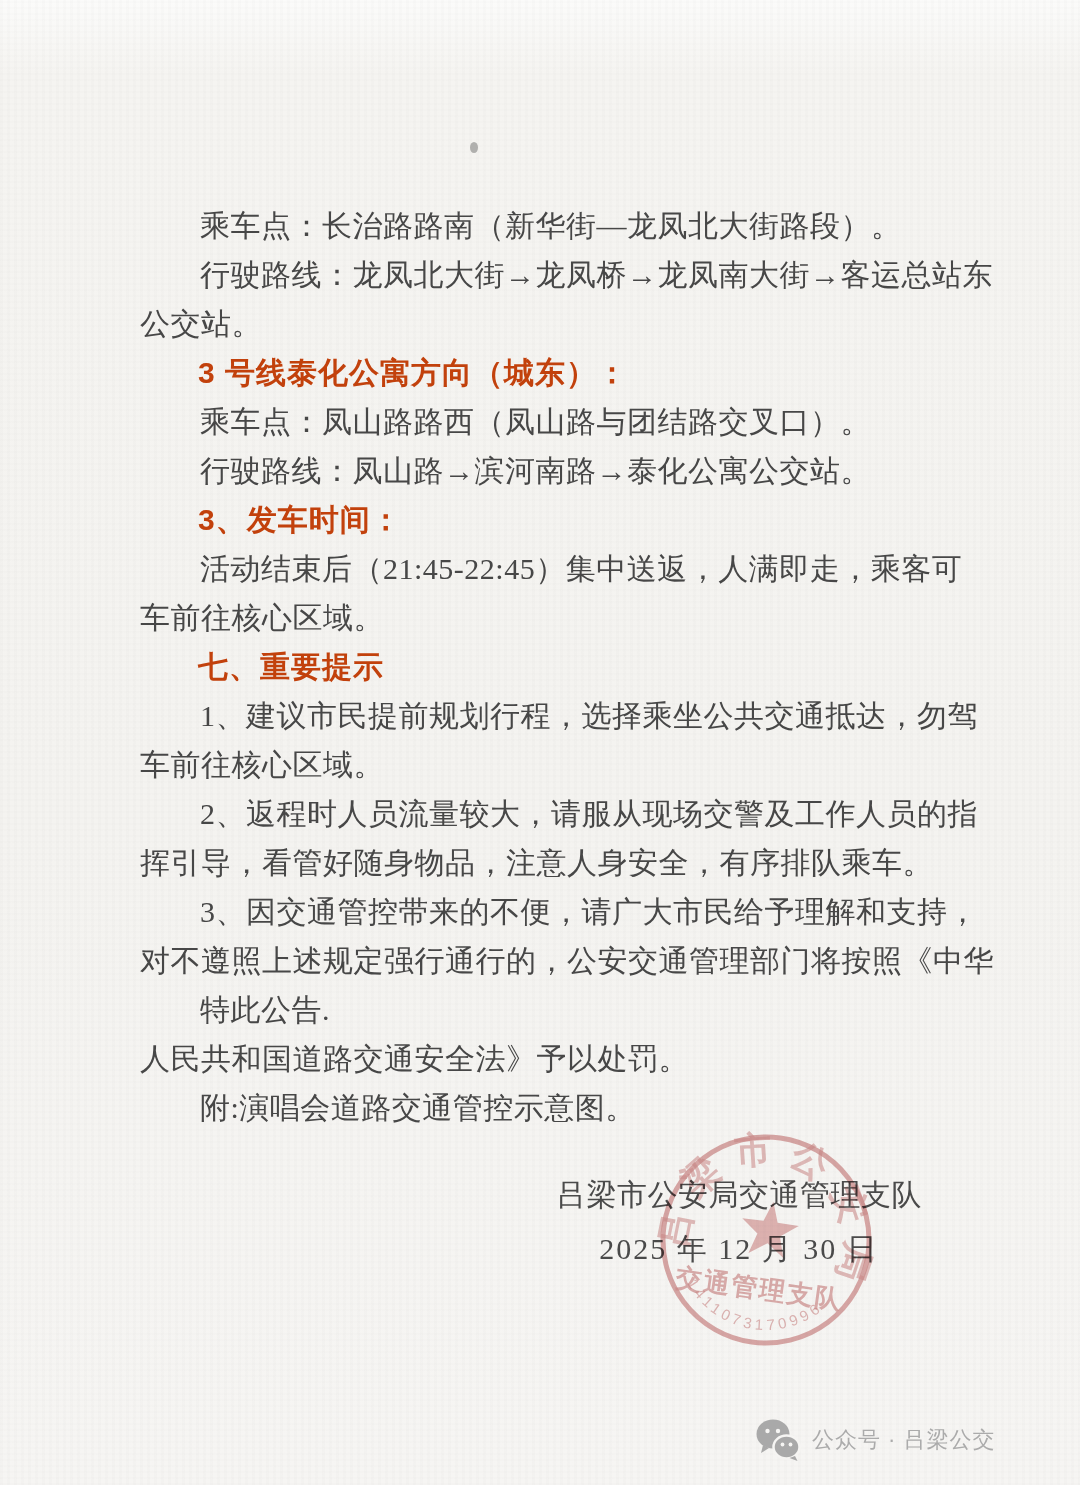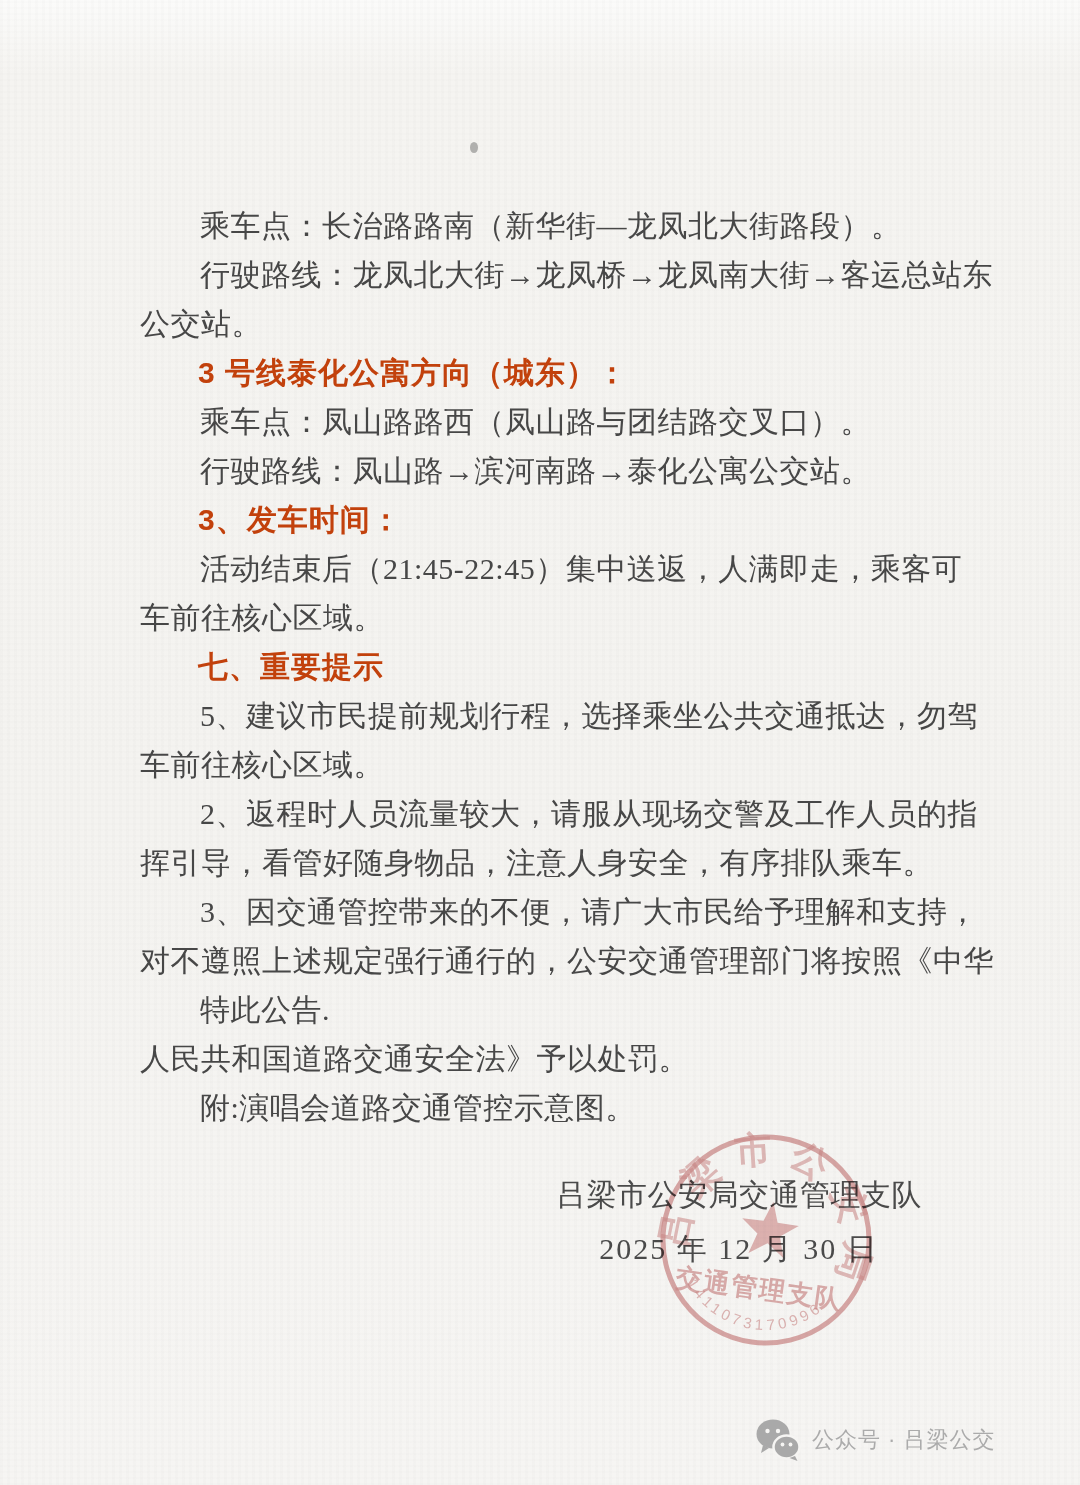--- a/index.html
+++ b/index.html
@@ -115,21 +115,21 @@
 <div class="line indent">乘车点：长治路路南（新华街—龙凤北大街路段）。</div>
     <div class="line indent">行驶路线：龙凤北大街→龙凤桥→龙凤南大街→客运总站东</div>
     <div class="line flush">公交站。</div>
     <div class="line heading">3 号线泰化公寓方向（城东）：</div>
     <div class="line indent">乘车点：凤山路路西（凤山路与团结路交叉口）。</div>
     <div class="line indent">行驶路线：凤山路→滨河南路→泰化公寓公交站。</div>
     <div class="line heading">3、发车时间：</div>
     <div class="line indent">活动结束后（21:45-22:45）集中送返，人满即走，乘客可</div>
     <div class="line flush">车前往核心区域。</div>
     <div class="line heading">七、重要提示</div>
-    <div class="line indent">5、建议市民提前规划行程，选择乘坐公共交通抵达，勿驾</div>
+    <div class="line indent">1、建议市民提前规划行程，选择乘坐公共交通抵达，勿驾</div>
     <div class="line flush">车前往核心区域。</div>
     <div class="line indent">2、返程时人员流量较大，请服从现场交警及工作人员的指</div>
     <div class="line flush">挥引导，看管好随身物品，注意人身安全，有序排队乘车。</div>
     <div class="line indent">3、因交通管控带来的不便，请广大市民给予理解和支持，</div>
     <div class="line flush">对不遵照上述规定强行通行的，公安交通管理部门将按照《中华</div>
     <div class="line indent">特此公告.</div>
     <div class="line flush">人民共和国道路交通安全法》予以处罚。</div>
     <div class="line indent">附:演唱会道路交通管控示意图。</div>
   </div>
 

